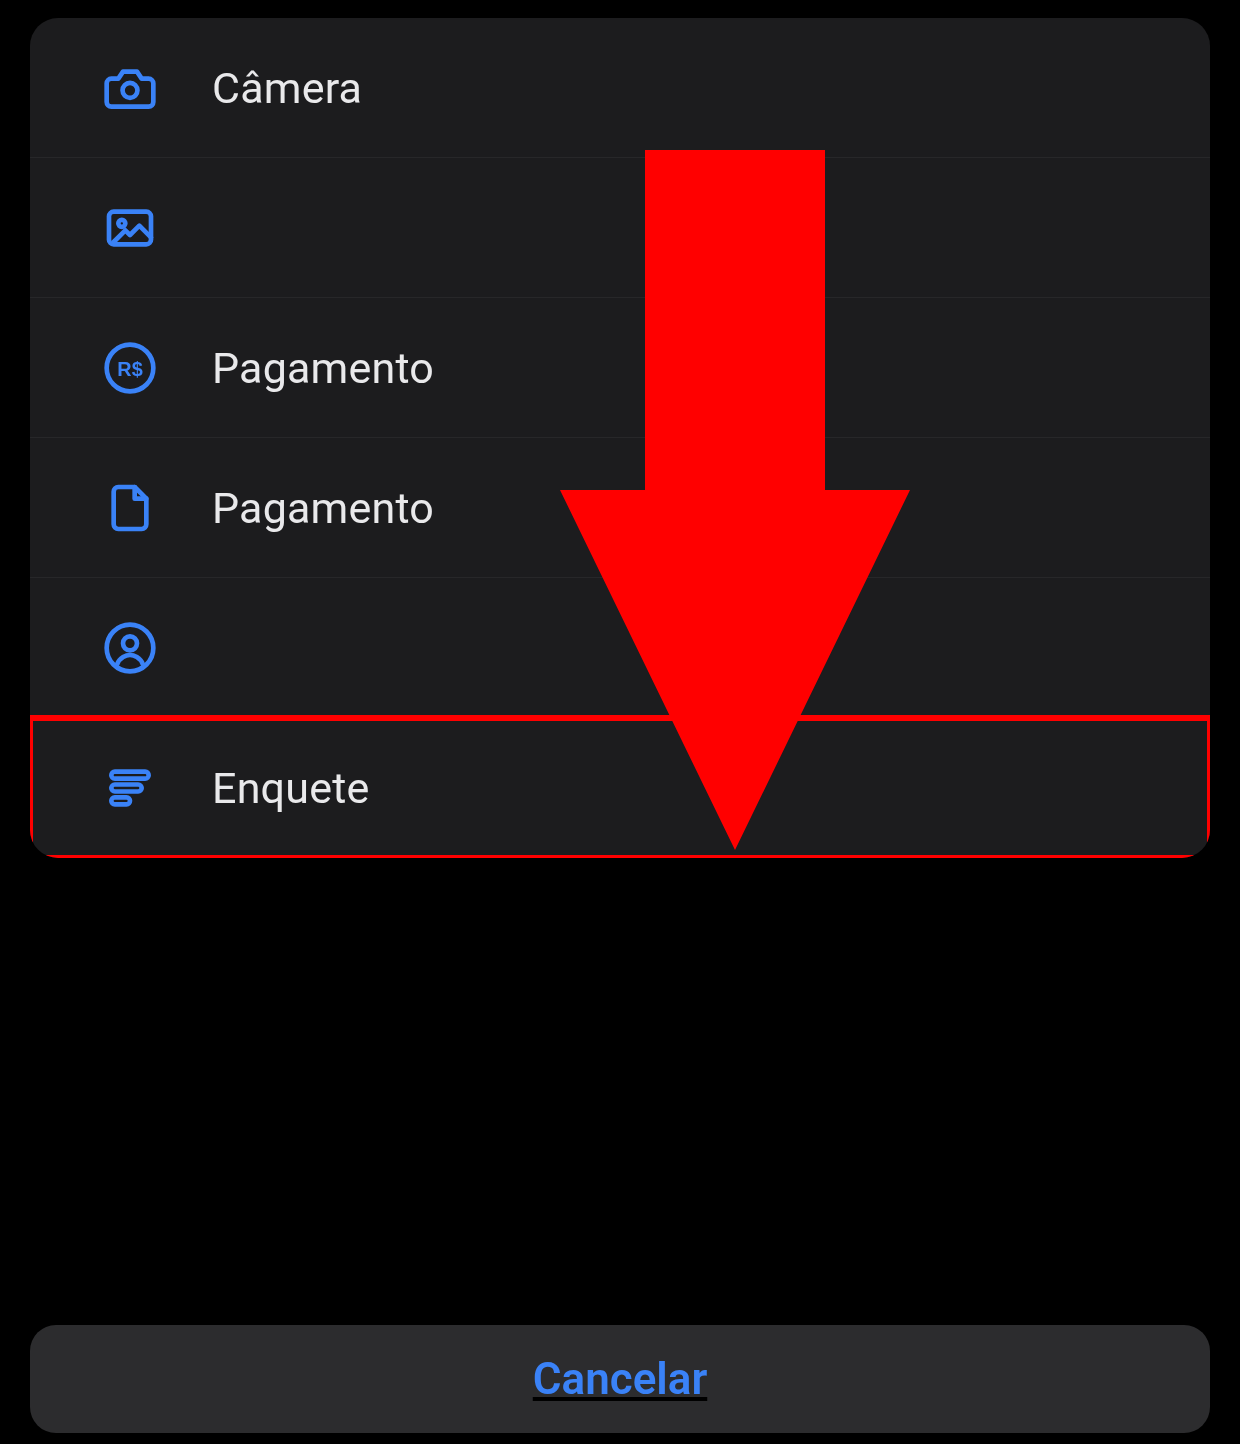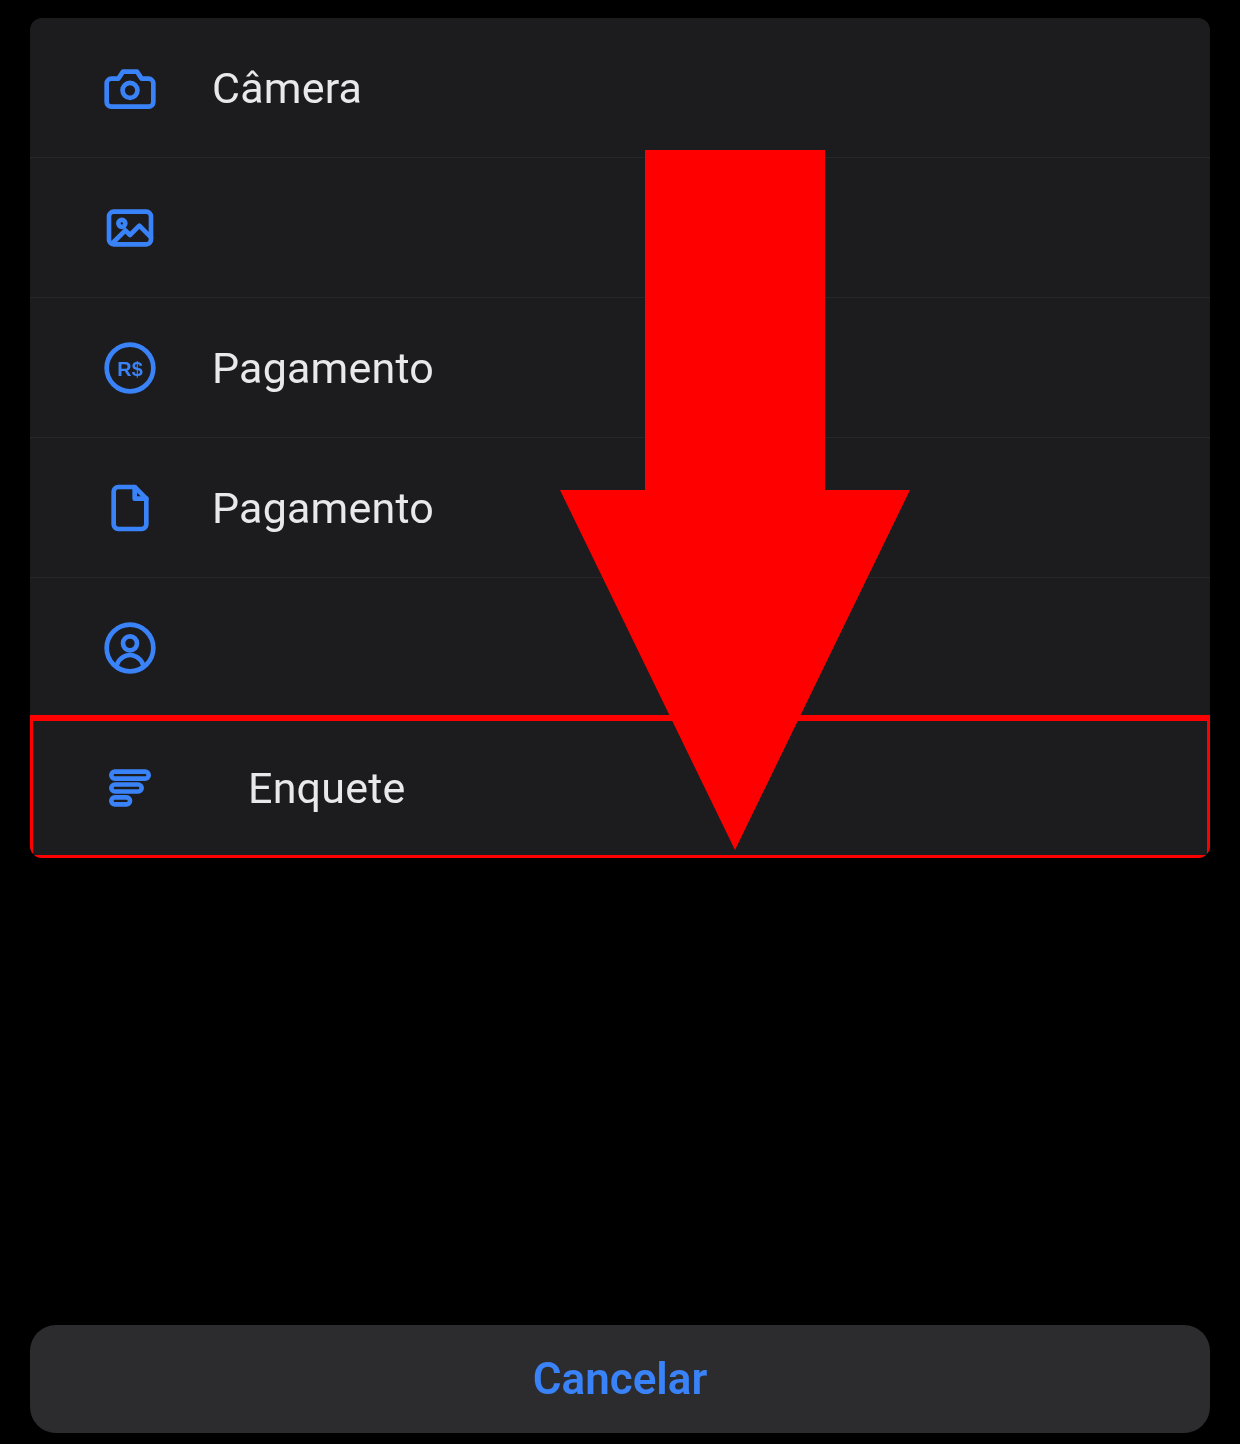--- a/index.html
+++ b/index.html
@@ -10,38 +10,37 @@
     height: 1444px;
     position: relative;
     overflow: hidden;
   }
   .sheet {
     position: absolute;
     left: 30px;
     right: 30px;
     top: 18px;
     background: #1c1c1e;
-    border-radius: 12px;
+    border-radius: 28px;
     overflow: hidden;
   }
   .menu-item {
     display: flex;
     align-items: center;
     height: 140px;
     padding-left: 70px;
     border-bottom: 1px solid rgba(255,255,255,0.05);
     cursor: pointer;
     position: relative;
   }
   .menu-item:last-child { border-bottom: none; }
   .menu-item.highlighted {
     outline: 6px solid #ff0000;
     outline-offset: -3px;
     z-index: 2;
-    gap: 36px;
   }
   .icon-wrap {
     width: 60px;
     height: 60px;
     display: flex;
     align-items: center;
     justify-content: center;
     flex-shrink: 0;
   }
   .icon-wrap svg {
@@ -65,20 +64,21 @@
     left: 30px;
     right: 30px;
     top: 1325px;
     height: 108px;
     background: #2c2c2e;
     border-radius: 26px;
     display: flex;
     align-items: center;
     justify-content: center;
     cursor: pointer;
+    text-decoration: underline;
   }
   .cancel-label {
     color: #3a82f7;
     font-size: 44px;
     font-weight: 600;
   }
   .red-arrow {
     position: absolute;
     left: 560px;
     top: 150px;

